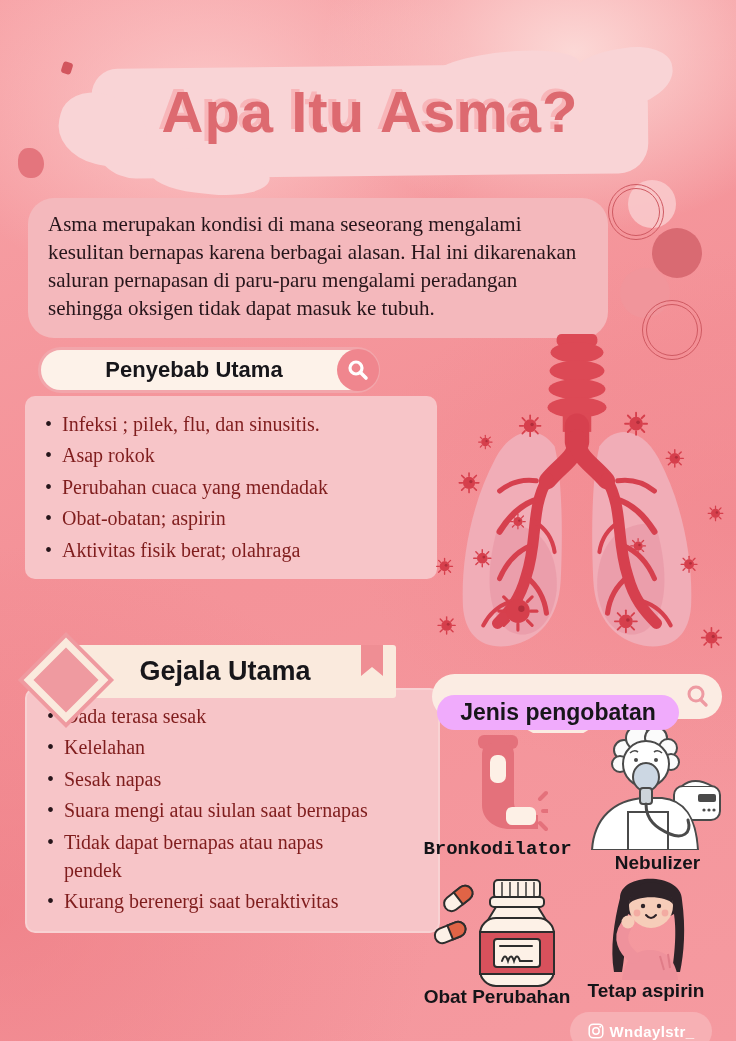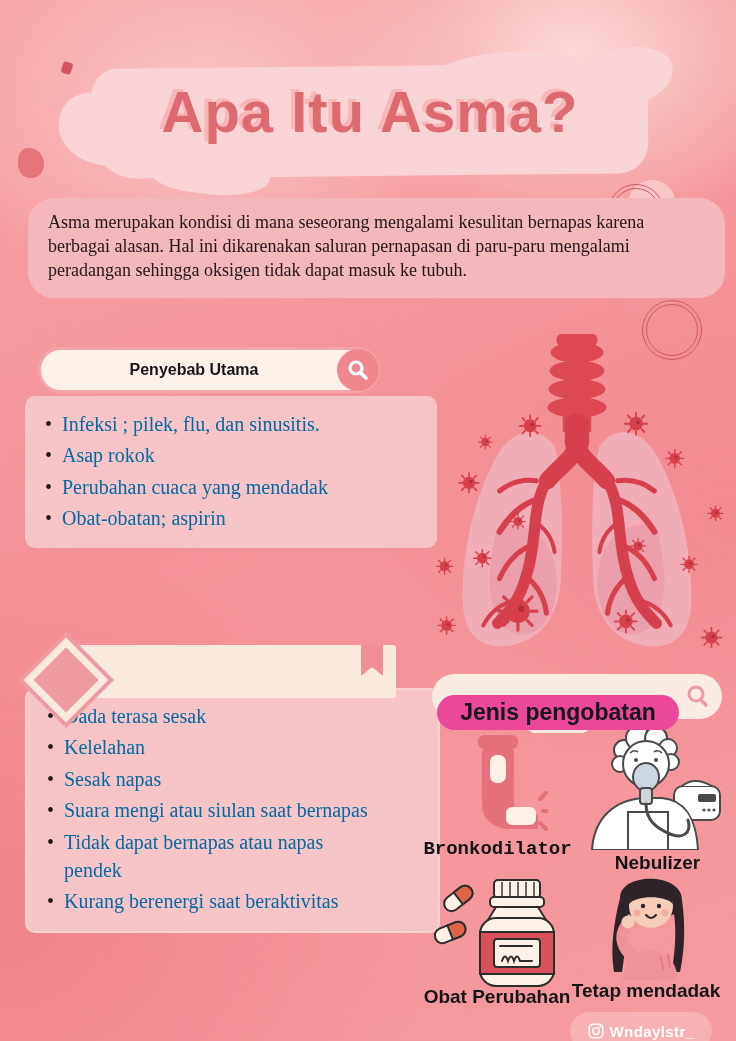--- a/index.html
+++ b/index.html
@@ -22,51 +22,51 @@
   .banner::after{content:"";position:absolute;right:-26px;top:-14px;width:110px;height:60px;
     background:#f9d4d6;border-radius:55% 45% 60% 50%;transform:rotate(-9deg);}
   .banner-blob2{left:150px;top:150px;width:120px;height:44px;background:#f9d4d6;
     border-radius:50% 60% 55% 45%;transform:rotate(6deg);}
   .banner-blob3{left:430px;top:52px;width:150px;height:40px;background:#f9d4d6;
     border-radius:60% 45% 55% 50%;transform:rotate(-4deg);}
   .title{left:92px;top:78px;width:556px;text-align:center;z-index:3;
     font-size:58px;font-weight:800;letter-spacing:1px;color:#dd6a70;
     text-shadow:-4px -3px 0 rgba(247,178,182,.9);}
   
-  .intro-box{left:28px;top:198px;width:697px;background:#f4b8bc;border-radius:26px;
+  .intro-box{left:28px;top:198px;width:580px;background:#f4b8bc;border-radius:26px;
     padding:13px 20px 15px 20px;box-sizing:border-box;
-    font-family:"Liberation Serif",serif;font-size:18px;line-height:1.33;color:#26151a;}
+    font-family:"Liberation Serif",serif;font-size:21px;line-height:1.33;color:#26151a;}
   
   .search-pill{left:38px;top:347px;width:342px;height:46px;background:#fdf2e9;
     border:3px solid #f2a6ab;border-radius:26px;box-sizing:border-box;
     display:flex;align-items:center;justify-content:space-between;z-index:4;}
-  .search-pill .lbl{flex:1;text-align:center;font-size:16px;font-weight:800;color:#17161a;padding-left:10px;}
+  .search-pill .lbl{flex:1;text-align:center;font-size:22px;font-weight:800;color:#17161a;padding-left:10px;}
   .search-circle{width:42px;height:42px;border-radius:50%;background:#f0868e;
     display:flex;align-items:center;justify-content:center;margin-right:-2px;flex:0 0 auto;}
   
   .panel{background:#f7c5c8;border-radius:10px;box-sizing:border-box;
-    font-family:"Liberation Serif",serif;font-size:20px;line-height:1.42;color:#0369a1;}
+    font-family:"Liberation Serif",serif;font-size:20px;line-height:1.42;color:#7f1d1d;}
   .panel ul{list-style:none;margin:0;padding:0;}
   .panel li{position:relative;padding-left:19px;margin-bottom:3px;}
   .panel li::before{content:"\2022";position:absolute;left:2px;top:0;color:#26151a;}
   .causes-panel{left:25px;top:396px;width:412px;padding:14px 16px 12px 18px;}
   .symptoms-panel{left:25px;top:688px;width:415px;padding:12px 64px 12px 18px;
     border:2px solid rgba(250,220,220,.55);}
   
   .gejala-banner{left:54px;top:645px;width:342px;height:53px;background:#faeadd;
     border-radius:3px;display:flex;align-items:center;justify-content:center;z-index:4;}
   .gejala-banner .lbl{font-size:27px;font-weight:800;color:#17161a;}
   .diamond{left:36px;top:650px;width:46px;height:46px;background:#ef9aa0;
     border:7px solid #faeadd;transform:rotate(45deg);z-index:5;
     box-shadow:0 0 0 4px #ef9aa0;}
   .bookmark{right:0;top:0;z-index:6;}
   
   .treat-pill{left:432px;top:674px;width:290px;height:45px;background:#fbece3;
     border-radius:24px;display:flex;align-items:center;padding:5px;box-sizing:border-box;z-index:4;}
-  .treat-pill .inner{flex:1;height:100%;background:#ec4899;border-radius:18px;
+  .treat-pill .inner{flex:1;height:100%;background:#f0abfc;border-radius:18px;
     display:flex;align-items:center;justify-content:center;
     font-size:23px;font-weight:800;color:#17161a;margin-top:32px;}
   .treat-pill .mag{width:38px;display:flex;align-items:center;justify-content:center;flex:0 0 auto;}
   .treat-tail{left:497px;top:717px;width:120px;height:16px;background:#fbece3;
     clip-path:polygon(6% 0,94% 0,72% 100%,30% 100%);}
   .treat-label{font-size:19px;font-weight:800;color:#141418;text-align:center;}
   
   .footer-pill{left:570px;top:1012px;width:142px;height:38px;border-radius:19px;
     background:rgba(247,177,181,.95);display:flex;align-items:center;justify-content:center;
     gap:6px;color:#fff;font-size:15px;font-weight:700;letter-spacing:.4px;}
@@ -106,20 +106,21 @@
       </svg>
   </span>
 </div>
 
 <div class="abs panel causes-panel">
   <ul>
       <li>Infeksi ; pilek, flu, dan sinusitis.</li>
       <li>Asap rokok</li>
       <li>Perubahan cuaca yang mendadak</li>
       <li>Obat-obatan; aspirin</li>
+      <li>Aktivitas fisik berat; olahraga</li>
     </ul>
 </div>
 
 <div class="abs" style="left:424px;top:328px;width:306px;height:330px;">
   <svg width="306" height="330" viewBox="0 0 300 324">
     <defs>
       <g id="virus">
         <g stroke="#d63f4c" stroke-width="2" stroke-linecap="round">
           <line x1="0" y1="-8" x2="0" y2="-12"></line>
             <line x1="0" y1="8" x2="0" y2="12"></line>
@@ -182,20 +183,21 @@
     <use href="#virus" transform="translate(286,182) scale(.6)"></use>
     <use href="#virus" transform="translate(210,214) scale(.6)"></use>
     <use href="#virus" transform="translate(260,232) scale(.65)"></use>
     <use href="#virus" transform="translate(198,288) scale(.9)"></use>
     <use href="#virus" transform="translate(282,304) scale(.8)"></use>
   </svg>
 </div>
 
 <div class="abs diamond"></div>
 <div class="abs gejala-banner">
+  <span class="lbl">Gejala Utama</span>
   <span class="abs bookmark" style="right:12px;top:0;">
     <svg width="24" height="32" viewBox="0 0 24 32">
         <path d="M1,0 H23 V31 L12,22 L1,31 Z" fill="#ef8e94"></path>
       </svg>
   </span>
 </div>
 
 <div class="abs panel symptoms-panel">
   <ul>
       <li>Dada terasa sesak</li>
@@ -307,21 +309,21 @@
       <circle cx="73" cy="38" r="2.2" fill="#2e2328"></circle>
     <circle cx="51" cy="45" r="3.4" fill="#f2a39c" opacity=".8"></circle>
       <circle cx="79" cy="45" r="3.4" fill="#f2a39c" opacity=".8"></circle>
     <path d="M60,47 q5,6 10,0" fill="none" stroke="#2e2328" stroke-width="2" stroke-linecap="round"></path>
     <path d="M36,112 C38,92 48,82 64,82 C80,82 90,92 92,112 Z" fill="#ef929c"></path>
     <path d="M48,90 C38,82 32,70 40,58" fill="none" stroke="#ef929c" stroke-width="12" stroke-linecap="round"></path>
     <circle cx="42" cy="54" r="6.5" fill="#f6cdb9"></circle>
     <path d="M74,88 l4,14 M82,86 l2,14" stroke="#e07c88" stroke-width="2" fill="none"></path>
   </svg>
 </div>
-<div class="abs treat-label" style="left:566px;top:980px;width:160px;">Tetap mendadak</div>
+<div class="abs treat-label" style="left:566px;top:980px;width:160px;">Tetap aspirin</div>
 
 <div class="abs footer-pill">
   <span style="display:flex;">
     <svg width="16" height="16" viewBox="0 0 16 16">
         <rect x="1.2" y="1.2" width="13.6" height="13.6" rx="4" fill="none" stroke="#fff" stroke-width="1.5"></rect>
         <circle cx="8" cy="8" r="3.2" fill="none" stroke="#fff" stroke-width="1.5"></circle>
         <circle cx="12.2" cy="3.8" r="1" fill="#fff"></circle>
       </svg>
   </span>
   <span>Wndaylstr_</span>

